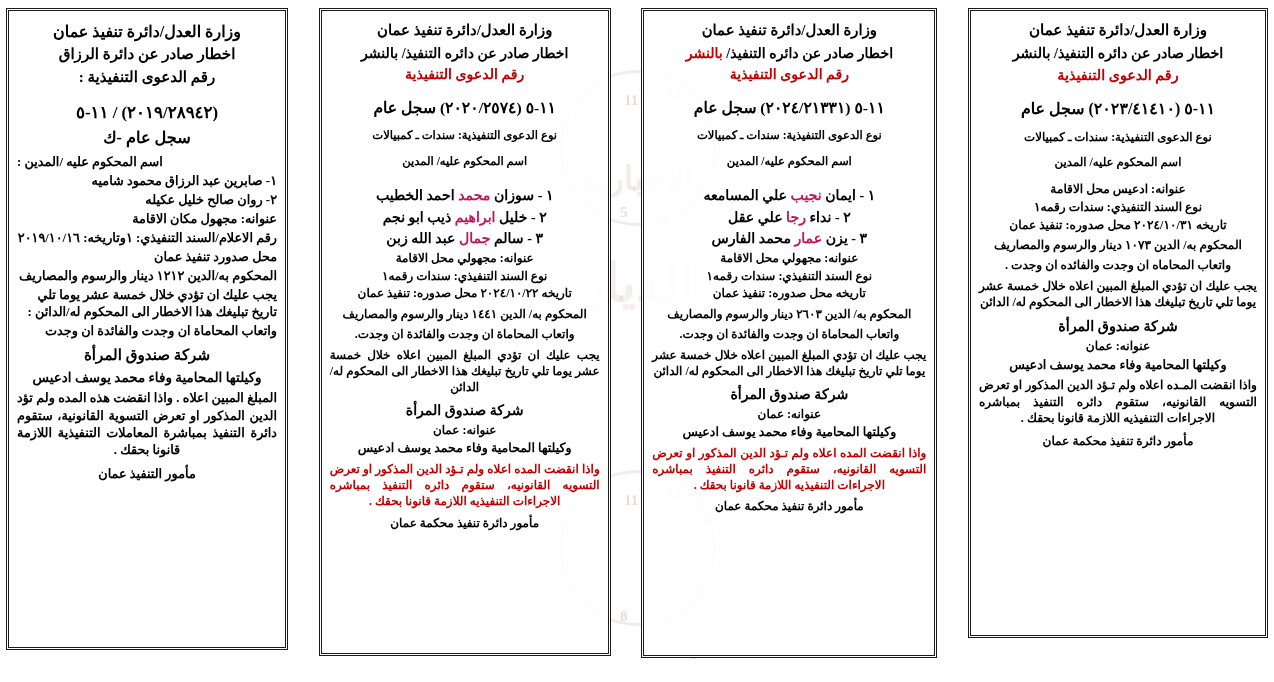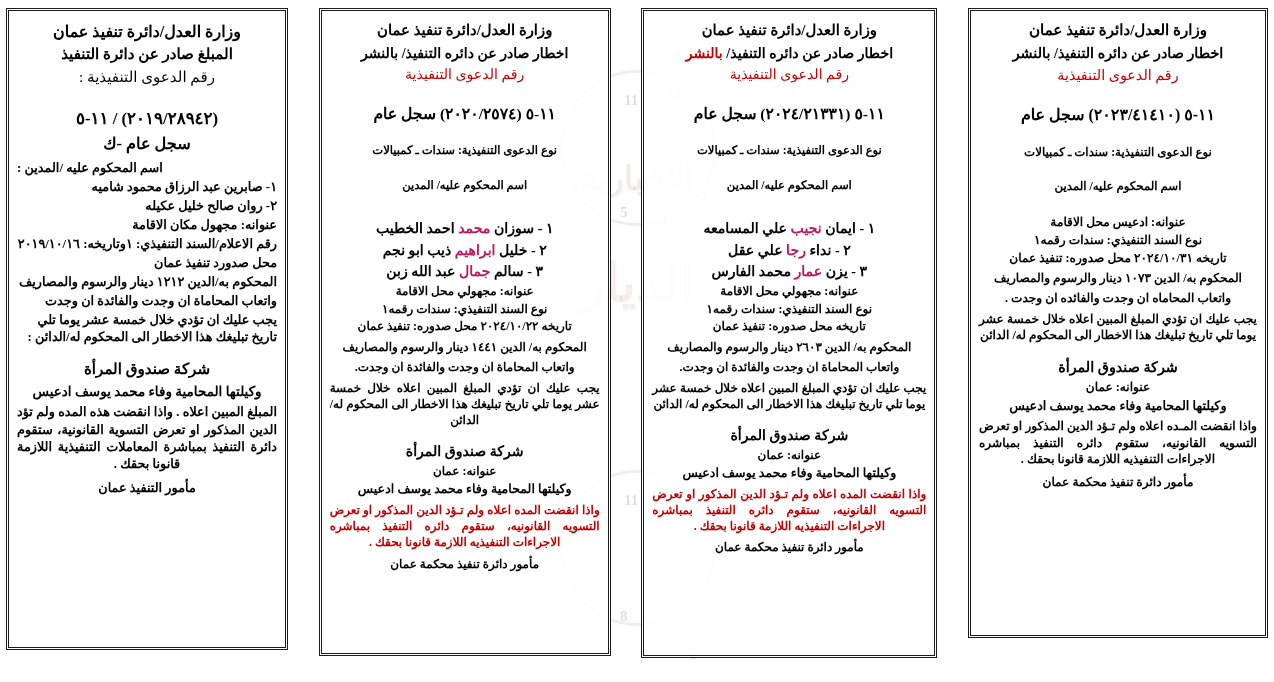--- a/index.html
+++ b/index.html
@@ -80,40 +80,40 @@
     font-size: 1.18em;
     margin: 2px 0 3px;
   }
   .head2 {
     font-weight: bold;
     font-size: 1.12em;
     margin: 2px 0 3px;
   }
   .head2 .red { color: #c00000; }
   .caseno {
-    font-weight: normal;
-    font-size: 1.12em;
-    margin: 3px 0 20px;
+    font-weight: bold;
+    font-size: 1.12em;
+    margin: 3px 0 14px;
     color: #c00000;
   }
   .caseno.black { color: #000; }
   .casenum {
     font-weight: bold;
     font-size: 1.24em;
     margin: 3px 0 4px;
   }
   .sijil {
     font-weight: bold;
     font-size: 1.2em;
     margin: 3px 0 5px;
   }
   .meta {
     font-weight: bold;
     font-size: 0.92em;
-    margin: 19px 0;
+    margin: 10px 0;
   }
   .label-line {
     font-weight: bold;
     text-align: left;
     margin: 4px 0 2px;
     font-size: 0.95em;
   }
   .name {
     font-weight: bold;
     font-size: 1.12em;
@@ -138,21 +138,21 @@
     text-align-last: center;
     font-weight: bold;
     margin: 4px 0;
     font-size: 0.95em;
     line-height: 1.35;
   }
   .body-text.red { color: #c00000; }
   .org {
     font-weight: bold;
     font-size: 1.12em;
-    margin: 14px 0 3px;
+    margin: 6px 0 3px;
   }
   .rep {
     font-weight: bold;
     margin: 2px 0;
     font-size: 1em;
   }
   .footer {
     font-weight: bold;
     margin-top: 6px;
     font-size: 0.95em;
@@ -246,32 +246,32 @@
     <div class="body-text">يجب عليك ان تؤدي المبلغ المبين اعلاه خلال خمسة عشر يوما تلي تاريخ تبليغك هذا الاخطار الى المحكوم له/ الدائن</div>
     <div class="org">شركة صندوق المرأة</div>
     <div class="info center">عنوانه: عمان</div>
     <div class="rep">وكيلتها المحامية وفاء محمد يوسف ادعيس</div>
     <div class="body-text red">واذا انقضت المده اعلاه ولم تـؤد الدين المذكور او تعرض التسويه القانونيه، ستقوم دائره التنفيذ بمباشره الاجراءات التنفيذيه اللازمة قانونا بحقك .</div>
     <div class="footer">مأمور دائرة تنفيذ محكمة عمان</div>
   </div>
 
   <div class="notice c1">
     <div class="head">وزارة العدل/دائرة تنفيذ عمان</div>
-    <div class="head2">المبلغ صادر عن دائرة التنفيذ</div>
+    <div class="head2">اخطار صادر عن دائرة الرزاق</div>
     <div class="caseno black">رقم الدعوى التنفيذية :</div>
     <div class="casenum">(٢٠١٩/٢٨٩٤٢) / ١١-٥</div>
     <div class="sijil">سجل عام -ك</div>
     <div class="label-line">اسم المحكوم عليه /المدين :</div>
     <div class="info">١- صابرين عبد الرزاق محمود شاميه</div>
     <div class="info">٢- روان صالح خليل عكيله</div>
     <div class="info">عنوانه: مجهول مكان الاقامة</div>
     <div class="info">رقم الاعلام/السند التنفيذي: ١وتاريخه: ٢٠١٩/١٠/١٦</div>
     <div class="info">محل صدورد  تنفيذ عمان</div>
     <div class="info">المحكوم به/الدين  ١٢١٢  دينار والرسوم والمصاريف</div>
+    <div class="info">يجب عليك ان تؤدي خلال  خمسة عشر  يوما تلي تاريخ تبليغك هذا الاخطار الى المحكوم له/الدائن :</div>
     <div class="info">واتعاب المحاماة ان وجدت والفائدة ان وجدت</div>
-    <div class="info">يجب عليك ان تؤدي خلال  خمسة عشر  يوما تلي تاريخ تبليغك هذا الاخطار الى المحكوم له/الدائن :</div>
     <div class="org">شركة صندوق المرأة</div>
     <div class="rep">وكيلتها المحامية وفاء محمد يوسف ادعيس</div>
     <div class="body-text">المبلغ المبين اعلاه . واذا انقضت هذه المده ولم تؤد الدين المذكور او تعرض التسوية القانونية، ستقوم دائرة التنفيذ بمباشرة المعاملات التنفيذية اللازمة قانونا بحقك .</div>
     <div class="footer">مأمور التنفيذ عمان</div>
   </div>
 
 </div>
 
 </body></html>

